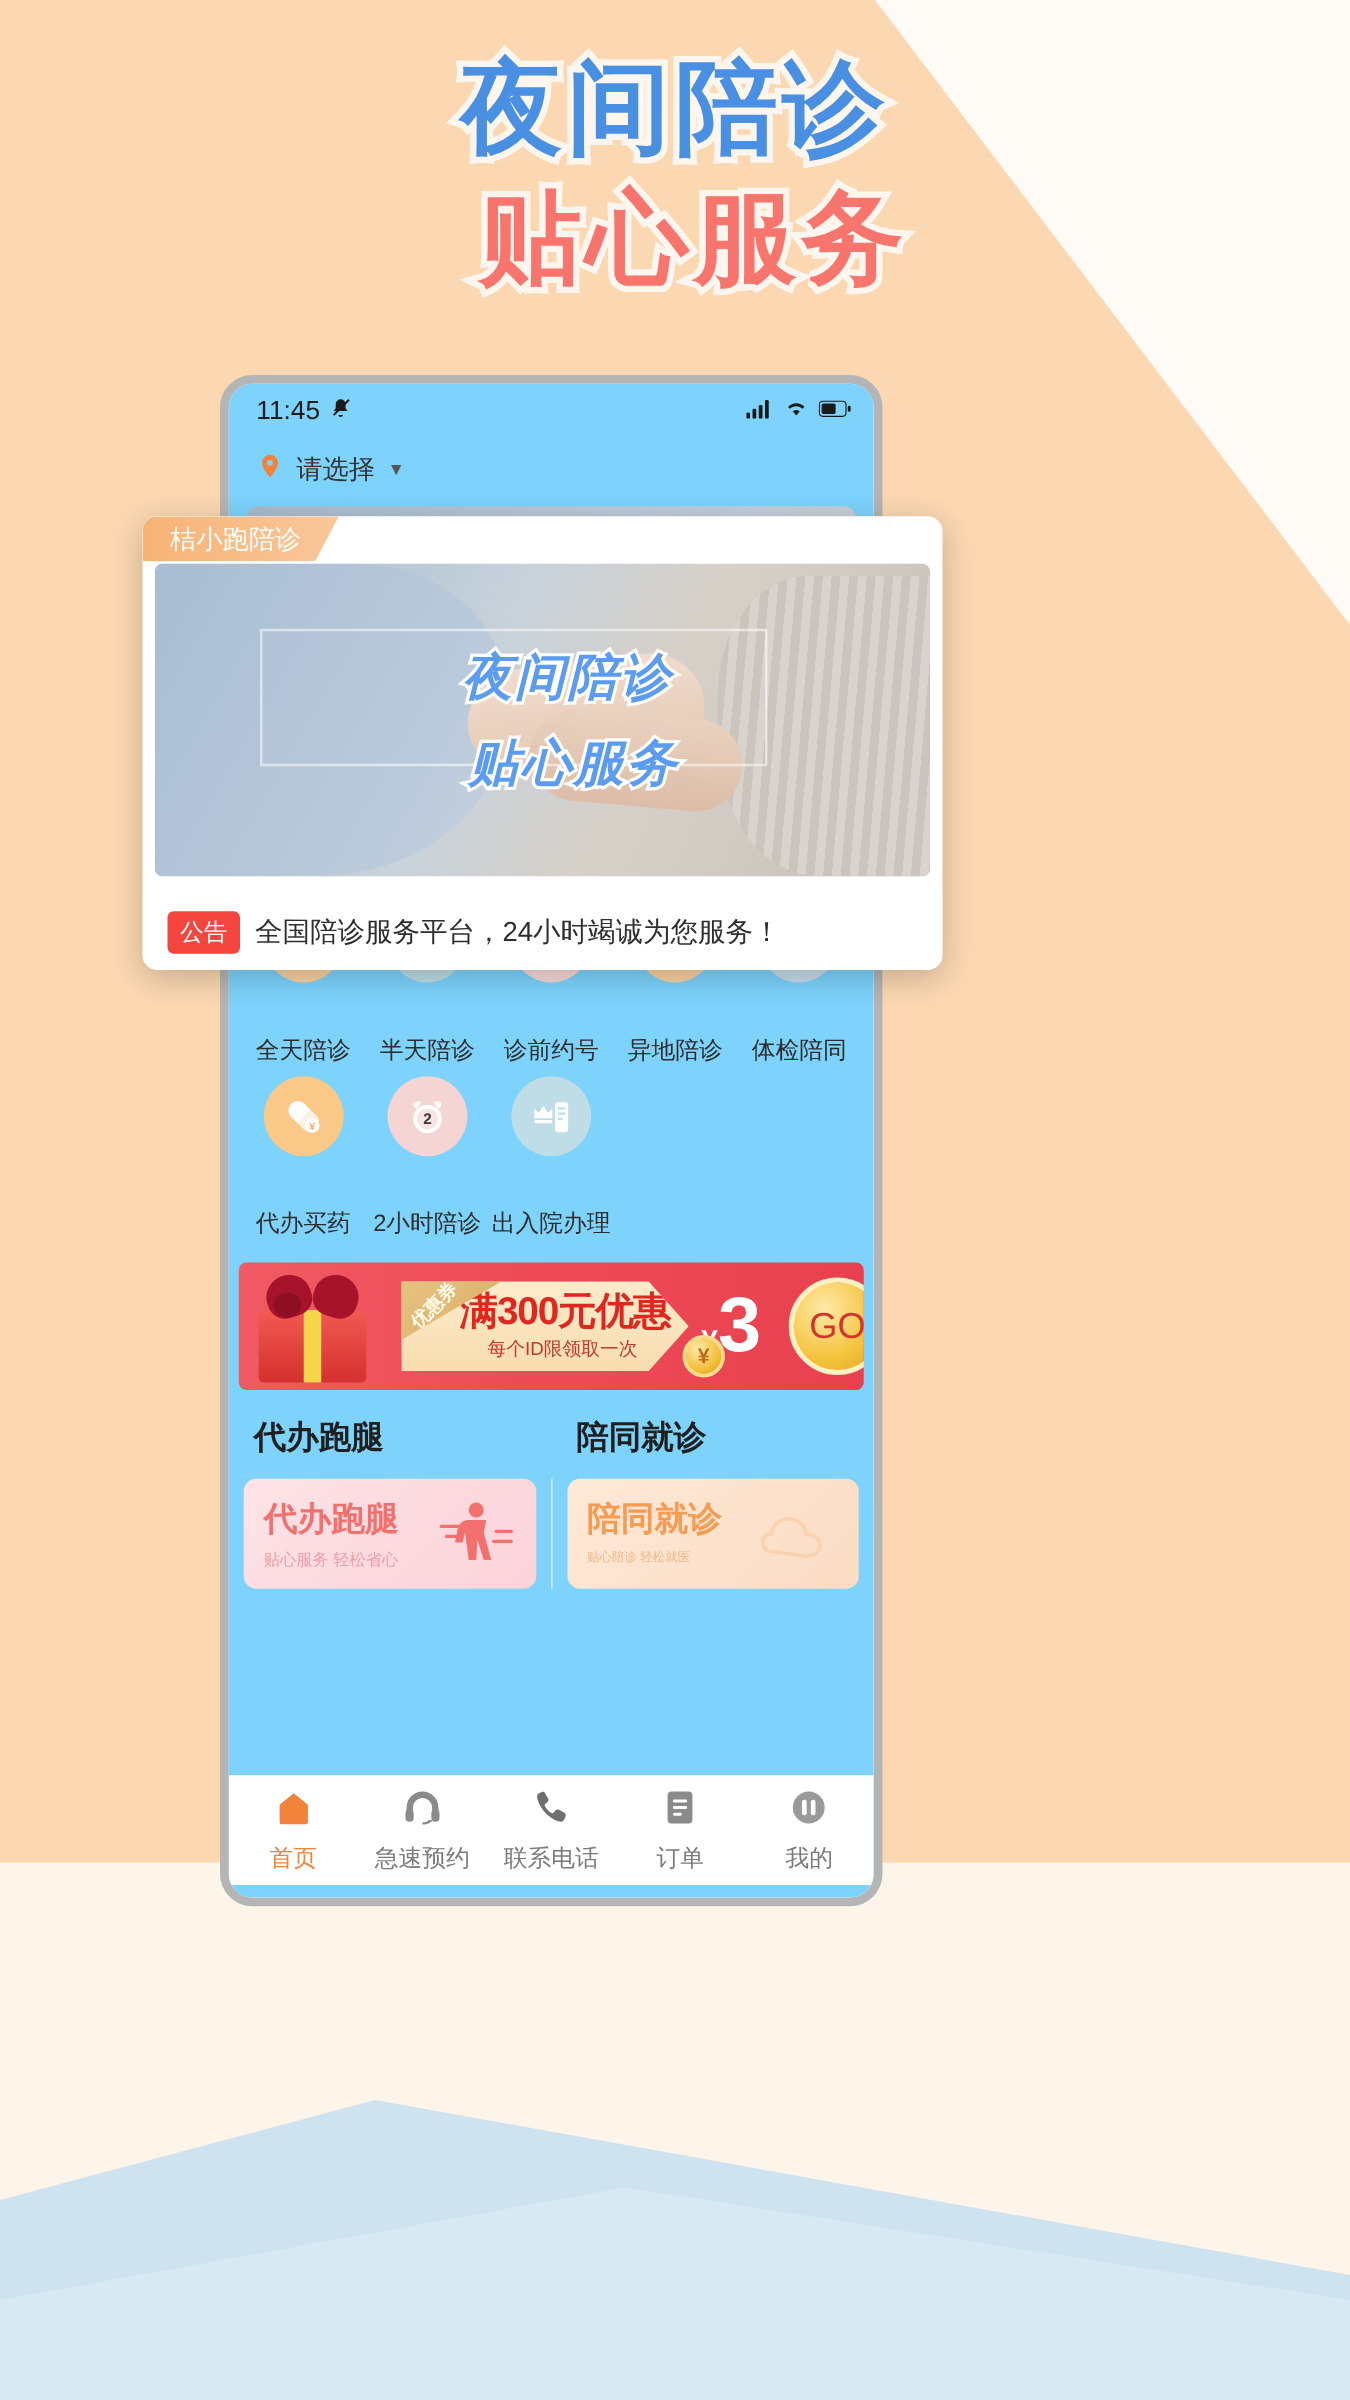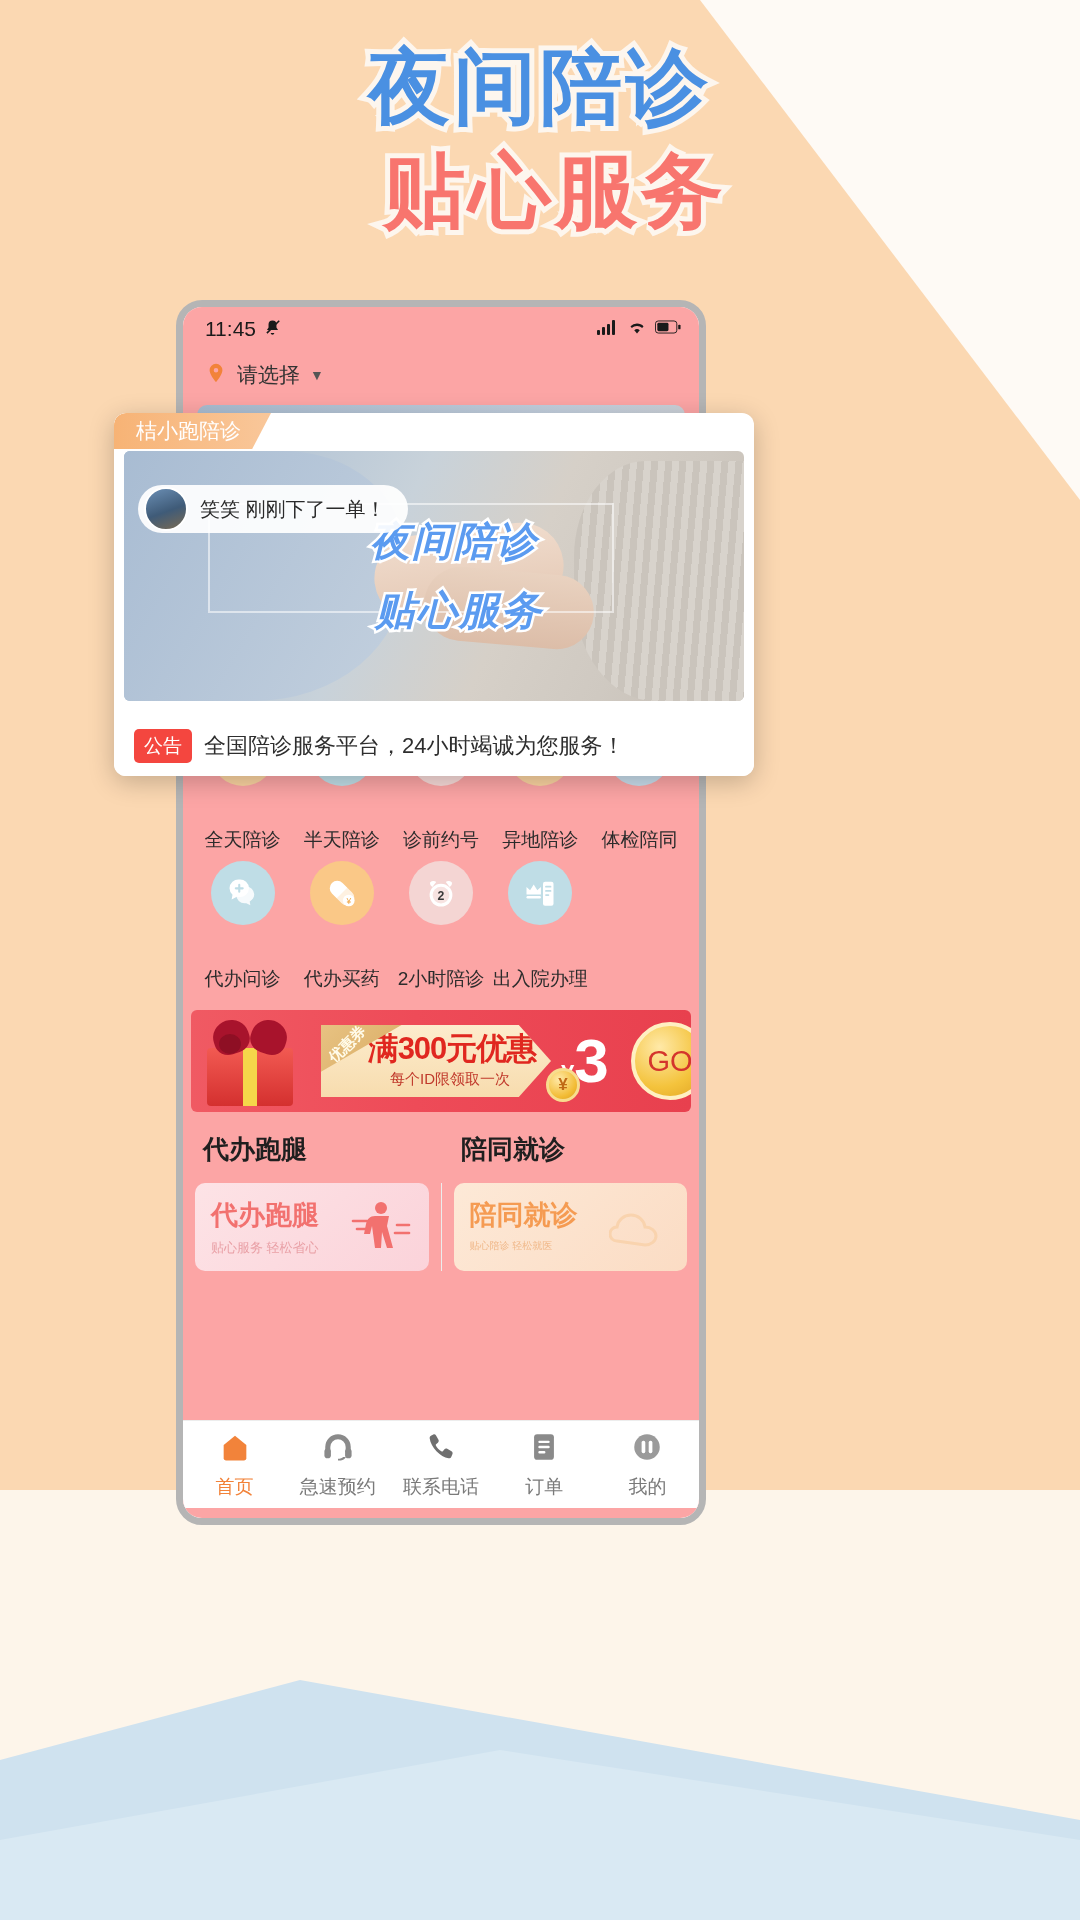--- a/index.html
+++ b/index.html
@@ -70,21 +70,21 @@
     position: absolute; left: 176px; top: 300px;
     width: 530px; height: 1225px;
     background: #ffffff;
     border: 7px solid #b5b5b5;
     border-radius: 26px;
     overflow: hidden;
     z-index: 10;
   }
   .phone-screen {
     position: absolute; inset: 0;
-    background: #fca5a5;
+    background: #7dd3fc;
     overflow: hidden;
   }
 
   
   .statusbar {
     height: 44px; display: flex; align-items: center;
     justify-content: space-between;
     padding: 0 18px 0 22px;
   }
   .sb-left { display: flex; align-items: center; gap: 7px; }
@@ -489,33 +489,20 @@
             <path d="M5 3h9l5 5v13H5z"></path>
               <path d="M14 3v5h5"></path>
             <circle cx="11" cy="13.5" r="3"></circle>
               <path d="M13.3 15.8L16 18.4" stroke-linecap="round"></path>
           </svg>
         </div>
         <span class="gi-label">体检陪同</span>
       </div>
 
 
-      <div class="grid-cell">
-        <div class="gi" style="background:#bfdde6">
-          <svg viewBox="0 0 24 24" fill="#fff">
-            <path d="M14 7.5a5.6 5.6 0 0 1 5.5 5.4c0 2-1.2 3.8-3 4.7l.4 2.6-2.7-1.4a6.6 6.6 0 0 1-1.2.1 5.6 5.6 0 0 1-5.5-5.4A5.6 5.6 0 0 1 14 7.5z" opacity=".85"></path>
-            <path d="M9.5 3A6 6 0 0 1 16 8.9a6 6 0 0 1-6.5 5.8 7 7 0 0 1-1.6-.2L4.4 16.4l.6-3.2A5.9 5.9 0 0 1 3 8.9 6 6 0 0 1 9.5 3z"></path>
-            <g stroke="#bfdde6" stroke-width="1.4" stroke-linecap="round">
-                <path d="M9.5 6.6v4.6"></path>
-                <path d="M7.2 8.9h4.6"></path>
-              </g>
-          </svg>
-        </div>
-        <span class="gi-label">代办问诊</span>
-      </div>
 
       <div class="grid-cell">
         <div class="gi" style="background:#fac887">
           <svg viewBox="0 0 24 24">
             <g transform="rotate(-45 12 12)">
               <rect x="7" y="2.5" width="10" height="19" rx="5" fill="#fff"></rect>
               <path d="M7 12h10v4.5a5 5 0 0 1-10 0z" fill="#fac887" opacity=".25"></path>
             </g>
             <circle cx="16.5" cy="17" r="3.9" fill="#fff"></circle>
             <text x="16.5" y="19.3" font-size="5.6" text-anchor="middle" fill="#f0a33f" font-family="'Liberation Sans',sans-serif">¥</text>
@@ -693,22 +680,18 @@
     <div class="hero-overlay">
       <div class="hero-t1">夜间陪诊</div>
       <div class="hero-t2">贴心服务</div>
     </div>
   </div>
 
   <div class="popup-tab">
     <span>桔小跑陪诊</span>
   </div>
 
-  <div class="toast">
-    <span class="toast-avatar"></span>
-    <span class="toast-text">笑笑 刚刚下了一单！</span>
-  </div>
 
   <div class="popup-announce">
     <span class="pa-badge">公告</span>
     <span class="pa-text">全国陪诊服务平台，24小时竭诚为您服务！</span>
   </div>
 </div>
 
 </body></html>

